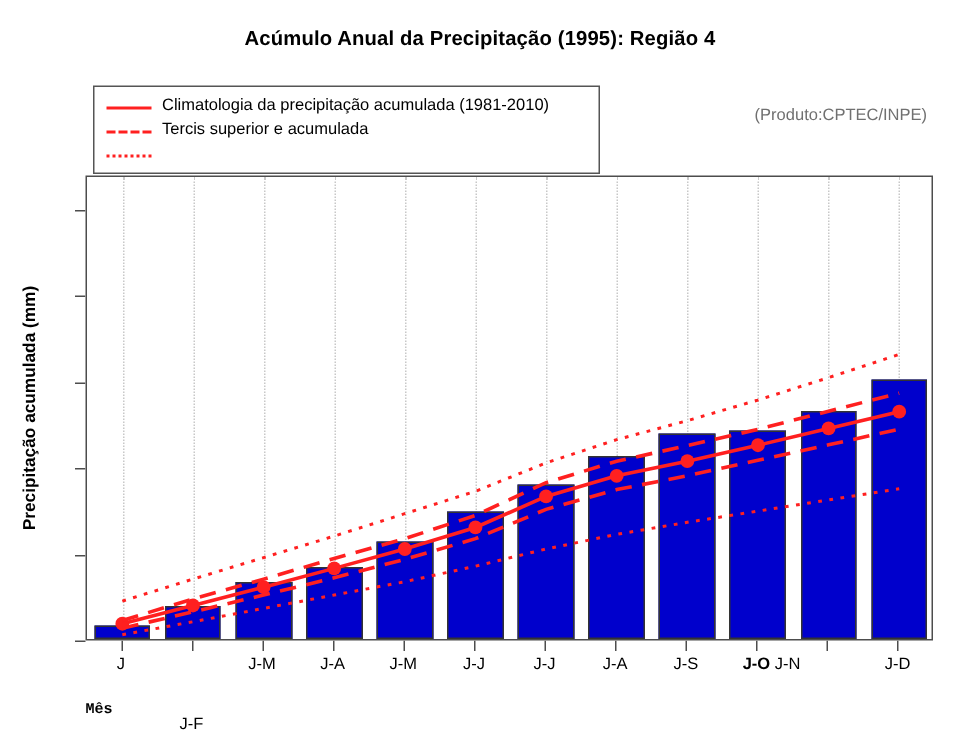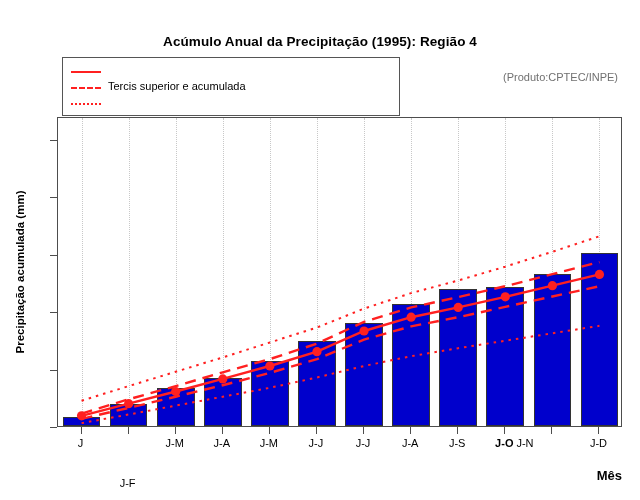--- a/index.html
+++ b/index.html
@@ -21,21 +21,20 @@
   #chart-title {
     position: absolute;
     top: 18px;
     left: 0;
     width: 640px;
     text-align: center;
     font-size: 13.5px;
     font-weight: bold;
     color: #000;
     letter-spacing: 0.1px;
-    margin-top: 16px;
   }
   #plot-area {
     position: absolute;
     left: 57px;
     top: 117px;
     width: 565px;
     height: 310px;
     border: 1px solid #4d4d4d;
     border-top-color: #4d4d4d;
     box-sizing: border-box;
@@ -76,24 +75,25 @@
     text-align: center;
     font-size: 11.5px;
     font-weight: bold;
     color: #000;
   }
   #x-axis-label {
     position: absolute;
     left: 57px;
     top: 468px;
     width: 565px;
-    text-align: right;
-    font-size: 13px;
+    text-align: left;
+    font-size: 10px;
     font-weight: bold;
     color: #000;
+    font-family: Liberation Mono, monospace;
   }
   .ytick-mark {
     position: absolute;
     left: 50px;
     width: 7px;
     height: 0;
     border-top: 1px solid #4d4d4d;
   }
   .xtick-mark {
     position: absolute;
@@ -248,20 +248,21 @@
         <polyline points="23.54,295.65 70.63,281.30 117.71,268.09 164.79,254.31 211.88,241.11 258.96,225.61 306.04,203.80 353.13,189.44 400.21,179.11 447.29,168.20 494.38,156.15 541.46,144.09" fill="none" stroke="#FF2020" stroke-width="2.4" stroke-dasharray="11,7" stroke-linecap="butt"></polyline>
         <polyline points="23.54,300.81 70.63,289.91 117.71,278.71 164.79,267.23 211.88,254.89 258.96,241.11 306.04,221.59 353.13,208.39 400.21,199.20 447.29,188.87 494.38,178.54 541.46,168.20" fill="none" stroke="#FF2020" stroke-width="2.4" stroke-dasharray="11,7" stroke-linecap="butt"></polyline>
         <polyline points="23.54,282.73 70.63,268.09 117.71,253.74 164.79,239.39 211.88,224.46 258.96,209.54 306.04,190.59 353.13,175.09 400.21,162.46 447.29,148.69 494.38,133.76 541.46,118.26" fill="none" stroke="#FF2020" stroke-width="2" stroke-dasharray="2.5,5" stroke-linecap="butt"></polyline>
         <polyline points="23.54,305.12 70.63,296.51 117.71,287.61 164.79,278.71 211.88,269.81 258.96,259.48 306.04,248.00 353.13,238.24 400.21,230.20 447.29,222.74 494.38,215.28 541.46,207.81" fill="none" stroke="#FF2020" stroke-width="2" stroke-dasharray="2.5,5" stroke-linecap="butt"></polyline>
       </svg>
   </div>
 
   <div id="legend-box">
       <div class="legend-row" style="top: 6px;">
         <div class="legend-swatch lg-solid"></div>
+        <div class="legend-text">Climatologia da precipitação acumulada (1981-2010)</div>
       </div>
       <div class="legend-row" style="top: 22px;">
         <div class="legend-swatch lg-dashed"></div>
         <div class="legend-text">Tercis superior e acumulada</div>
       </div>
       <div class="legend-row" style="top: 38px;">
         <div class="legend-swatch lg-dotted"></div>
       </div>
     </div>
 

